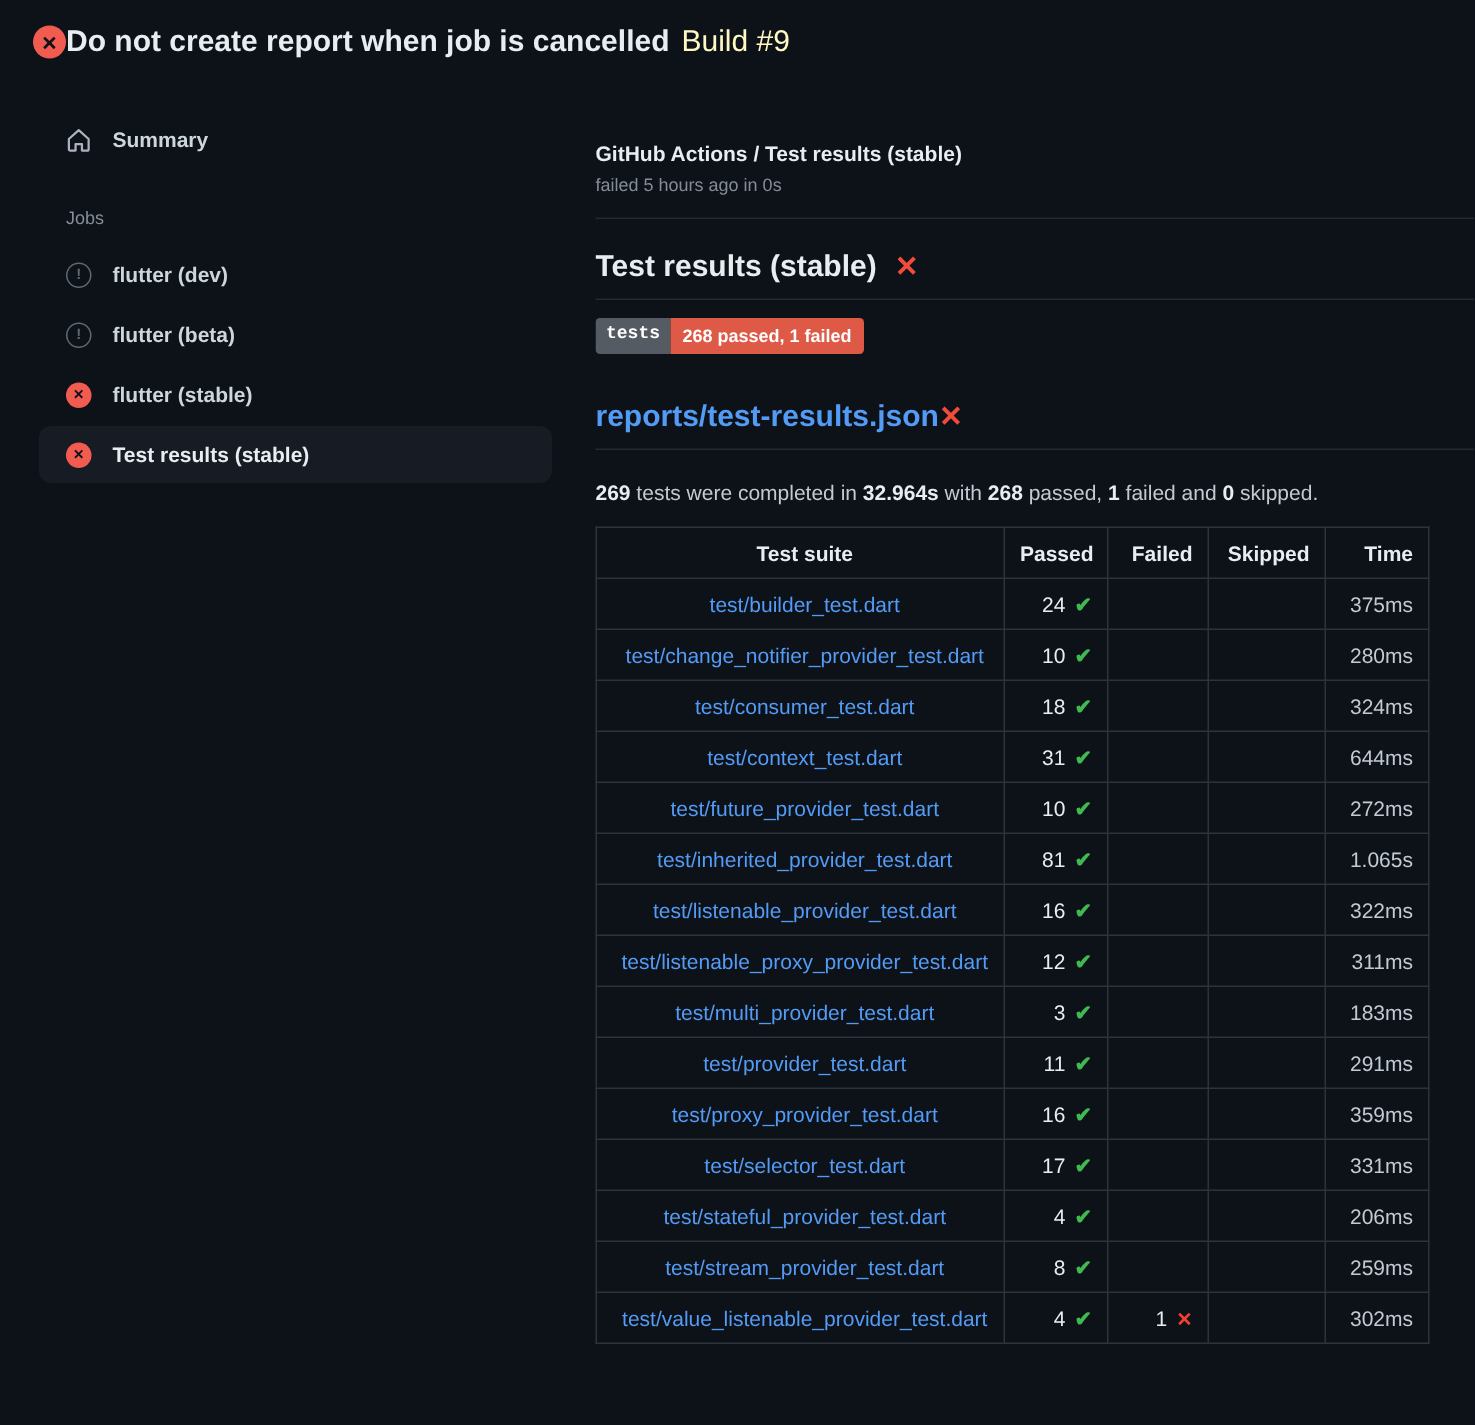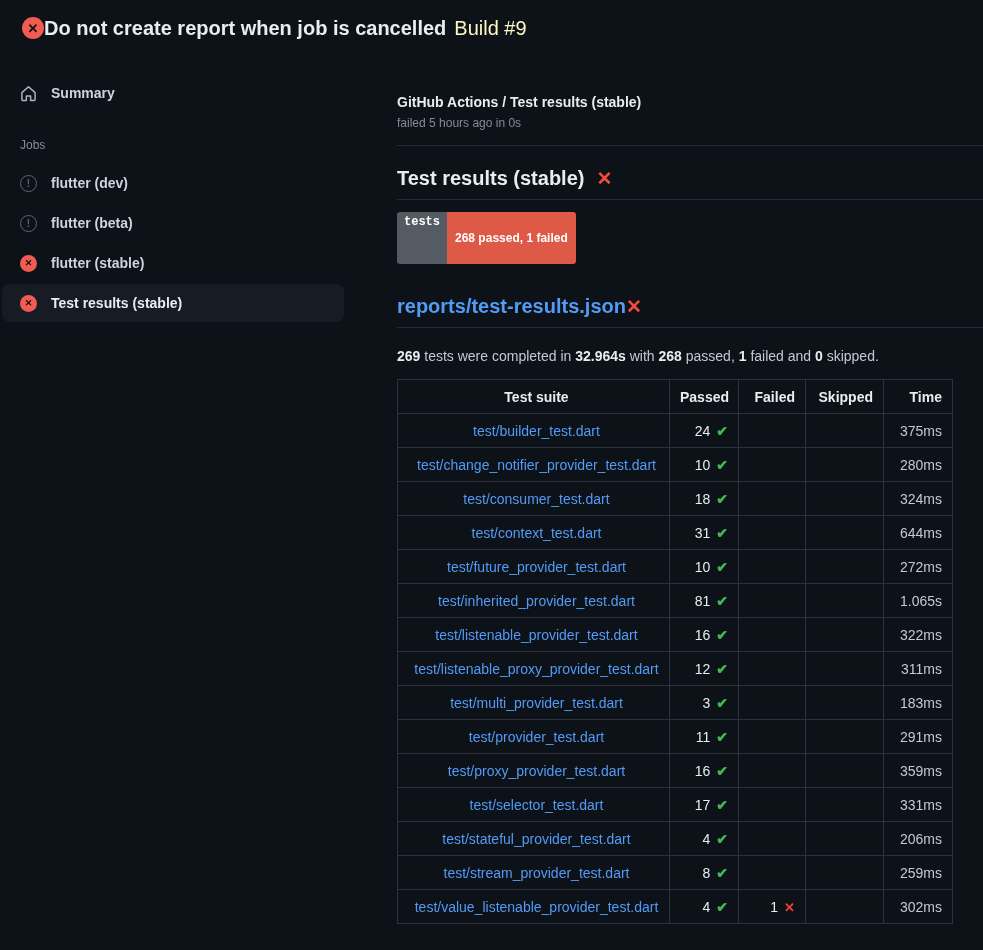--- a/index.html
+++ b/index.html
@@ -19,21 +19,21 @@
   .fail-badge {
     width:22px; height:22px; border-radius:50%;
     background: var(--status_icon_red);
     display:flex; align-items:center; justify-content:center;
     color: var(--background); font-size:13px; font-weight:900; flex:0 0 auto;
   }
   .top-title { font-size:20px; font-weight:700; color:var(--heading); }
   .top-build { margin-left:8px; font-size:20px; font-weight:400; color:#fef9c3; }
 
   
-  .sidebar { position:absolute; left:2px; top:74px; width:342px; }
+  .sidebar { position:absolute; left:26px; top:74px; width:342px; }
   .side-item {
     height:38px; display:flex; align-items:center; gap:14px;
     padding:0 18px; border-radius:8px; cursor:pointer;
     font-size:14px; font-weight:600; color:#cdd5dd;
   }
   .side-item.selected { background: var(--selected_bg); color: var(--heading); }
   .jobs-heading { margin:26px 0 12px 18px; font-size:12px; color:var(--muted); }
   .side-item + .side-item { margin-top:2px; }
   .home-icon { width:17px; height:17px; flex:0 0 auto; }
   .st-icon { width:17px; height:17px; border-radius:50%; flex:0 0 auto;
@@ -52,21 +52,21 @@
   .section-heading {
     margin-top:21px; display:flex; align-items:center; gap:12px;
     font-size:20px; font-weight:700; color:var(--heading);
     padding-bottom:9px; border-bottom:1px solid var(--divider);
   }
   .x-mark { color:var(--red); font-size:19px; font-weight:900; line-height:1; }
 
   .badge { margin-top:12px; display:inline-flex; font-size:12px; font-weight:700;
     color:#fff; border-radius:3px; overflow:hidden; }
   .badge-label { background:var(--badge_label_bg); padding:3px 7px;font-family:Liberation Mono, monospace; }
-  .badge-value { background:var(--badge_value_bg); padding:19px 8px; }
+  .badge-value { background:var(--badge_value_bg); padding:5px 8px; }
 
   .report-heading {
     margin-top:31px; display:flex; align-items:center; 
     font-size:20px; font-weight:700; color:var(--link2);
     padding-bottom:9px; border-bottom:1px solid var(--divider);
     cursor:pointer;
   }
   .summary-line { margin-top:19px; font-size:14px; color:var(--text); line-height:19px; }
   .summary-line .b { font-weight:700; color:var(--heading); }
 

